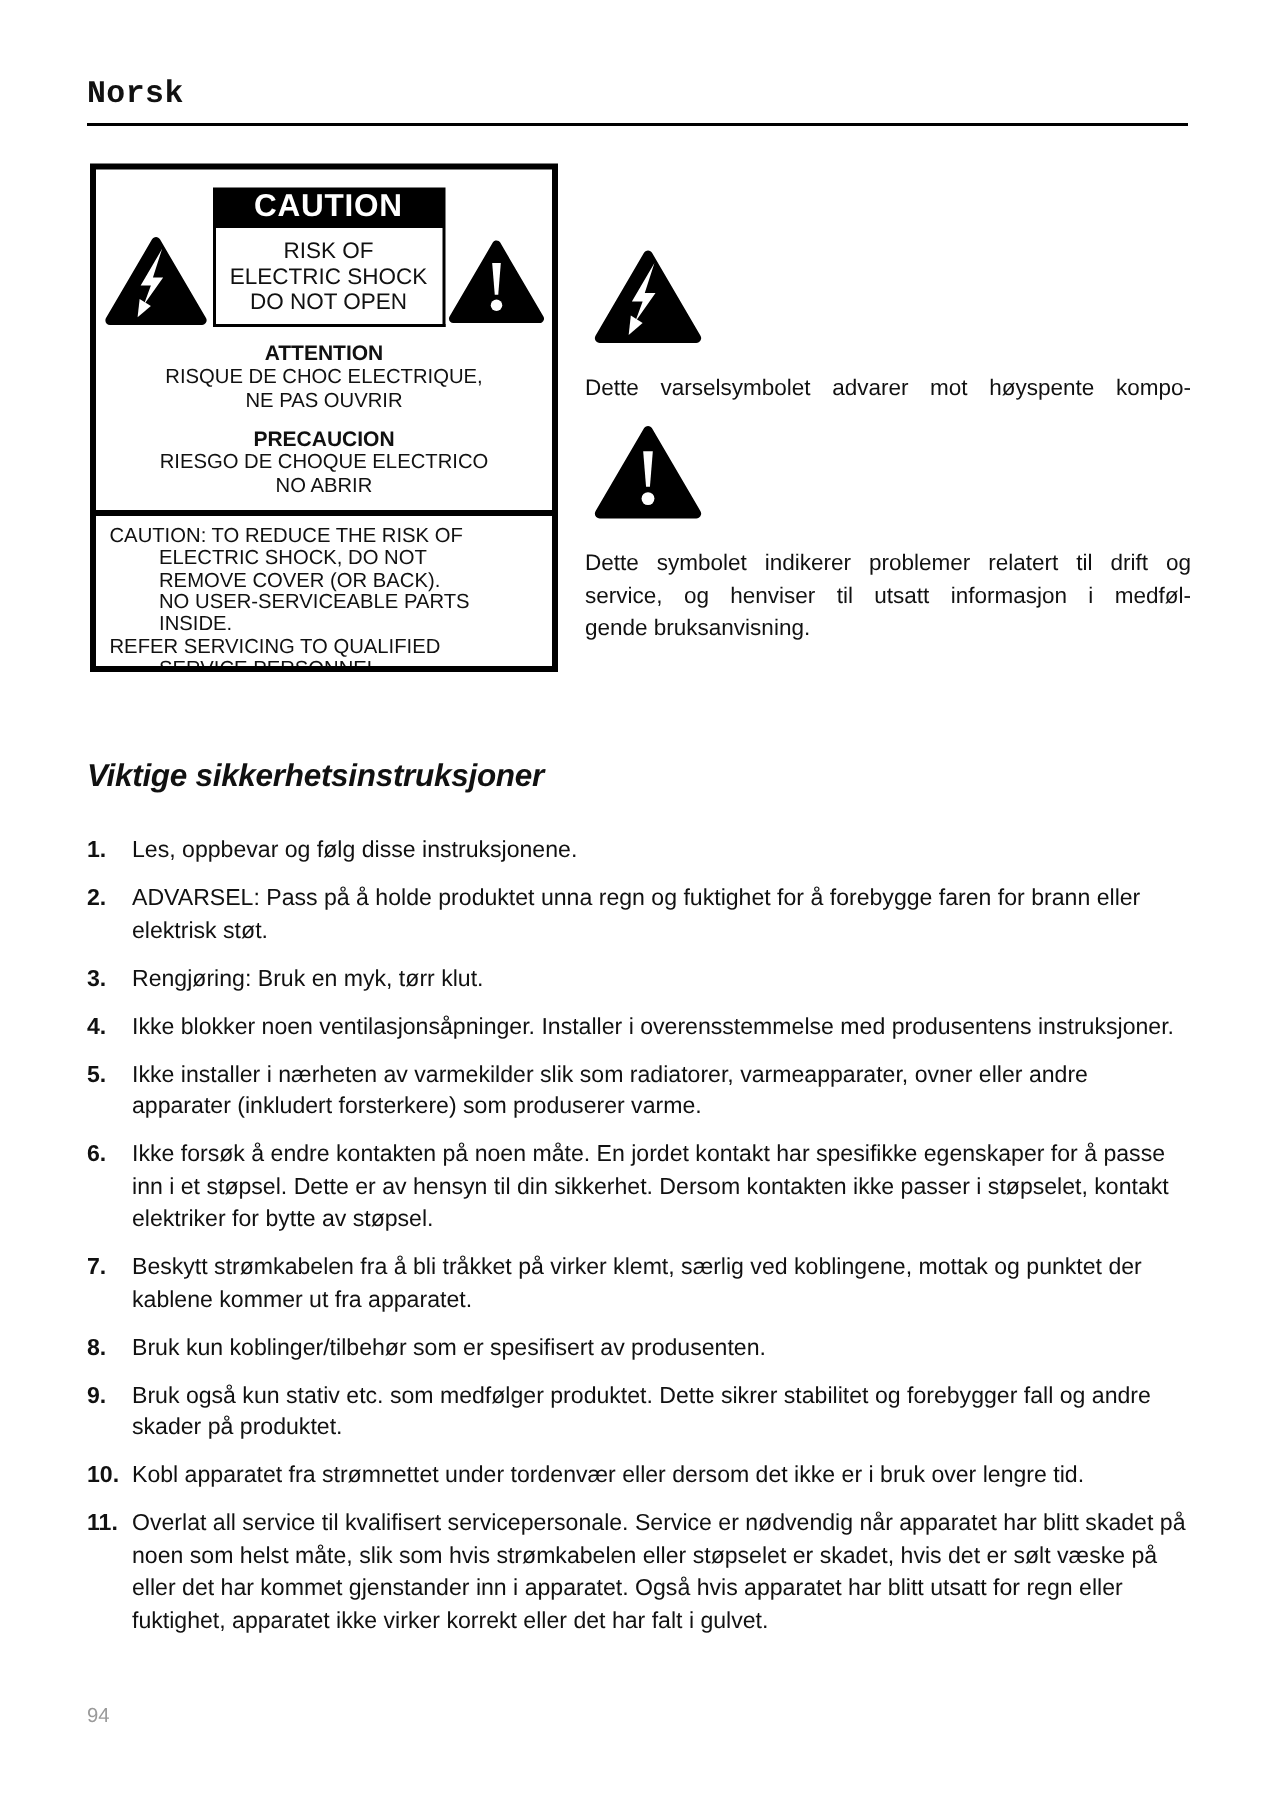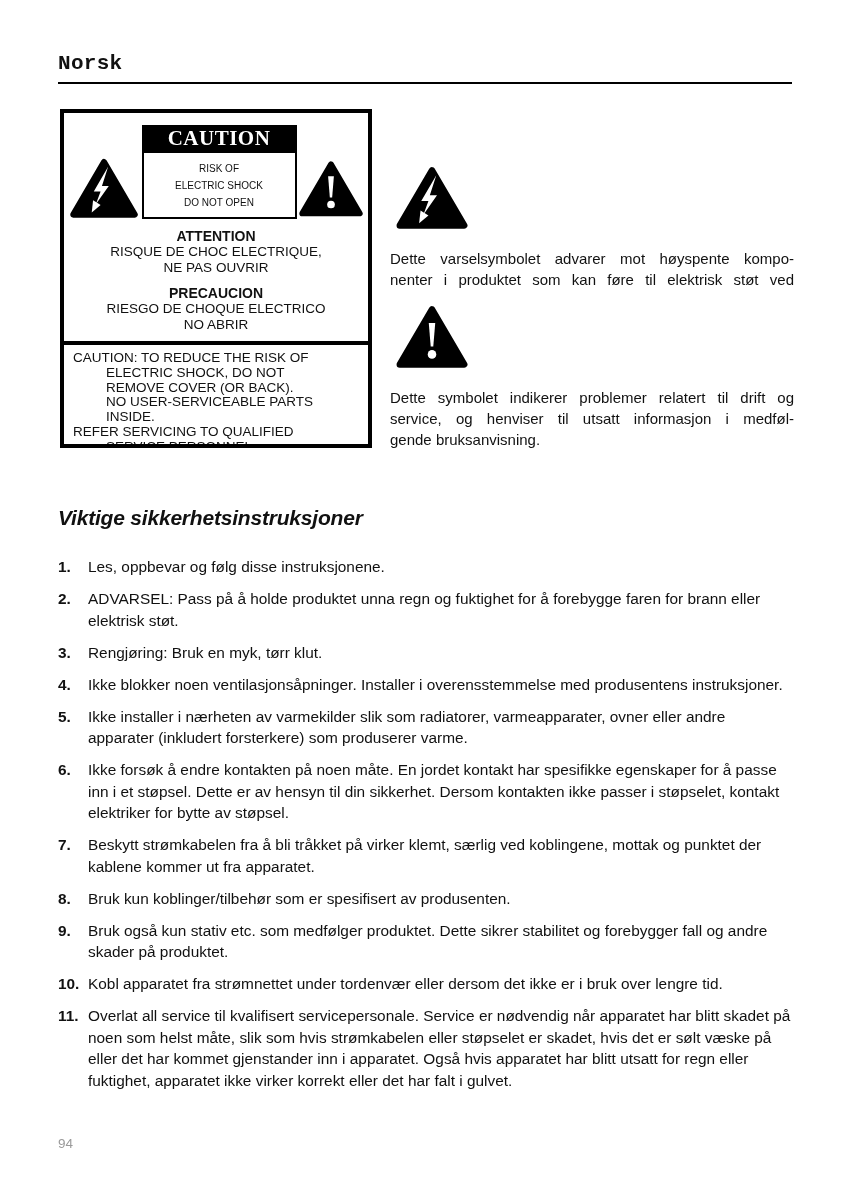--- a/index.html
+++ b/index.html
@@ -22,22 +22,22 @@
   .warning-area { position: relative; height: 339px; margin-top: 25px; }
 
   .caution-box {
     position: absolute; left: 2px; top: 0;
     width: 312px; height: 339px;
     border: 4px solid #000;
     overflow: hidden;
   }
   .cb-row { display: flex; align-items: flex-end; justify-content: space-between; padding: 0 5px; margin-top: 12px; }
   .cb-center { width: 155px; text-align: center; }
-  .caution-bar { background: #000; color: #fff; font-weight: bold; font-size: 21px; letter-spacing: 0.5px; padding: 1px 0 2px; font-family: Liberation Serif, serif; }
-  .risk-box { border: 2px solid #000; border-top: none; padding: 7px 1px 6px; font-size: 10px; line-height: 17px; }
+  .caution-bar { background: #000; color: #fff; font-weight: bold; font-size: 21px; letter-spacing: 0.5px; padding: 1px 0 2px; }
+  .risk-box { border: 2px solid #000; border-top: none; padding: 7px 1px 6px; font-size: 15px; line-height: 17px; }
   .tri-small-l { width: 70px; height: 60px; margin-bottom: 1px; }
   .tri-small-r { width: 64px; height: 59px; margin-bottom: 1px; }
   .cb-attention { margin-top: 9px; text-align: center; font-size: 13.5px; line-height: 16px; }
   .cb-attn-title { font-weight: bold; font-size: 14px; }
   .cb-lower { border-top: 4px solid #000; margin-top: 8px; padding: 6px 6px 6px 9px; font-size: 13.5px; line-height: 14.8px; }
   .cb-line { white-space: nowrap; }
   .cb-indent { padding-left: 33px; }
 
   
   .symbols { position: absolute; left: 332px; top: 57px; width: 404px; }
@@ -123,21 +123,20 @@
       </div>
     </div>
 
     <div class="symbols">
       <div class="sym-note">
         <svg class="sym-tri" viewBox="0 0 100 88">
             <use href="#tri-bolt"></use>
           </svg>
         <p class="sym-text">
           <span class="jline" style="display:block">Dette varselsymbolet advarer mot høyspente kompo-</span>
-          <span class="jline" style="display:block">nenter i produktet som kan føre til elektrisk støt ved</span>
         </p>
       </div>
       <div class="sym-note">
         <svg class="sym-tri" viewBox="0 0 100 88">
             <use href="#tri-excl"></use>
           </svg>
         <p class="sym-text">
           <span class="jline" style="display:block">Dette symbolet indikerer problemer relatert til drift og</span>
           <span class="jline" style="display:block">service, og henviser til utsatt informasjon i medføl-</span>
           <span style="display:block">gende bruksanvisning.</span>

